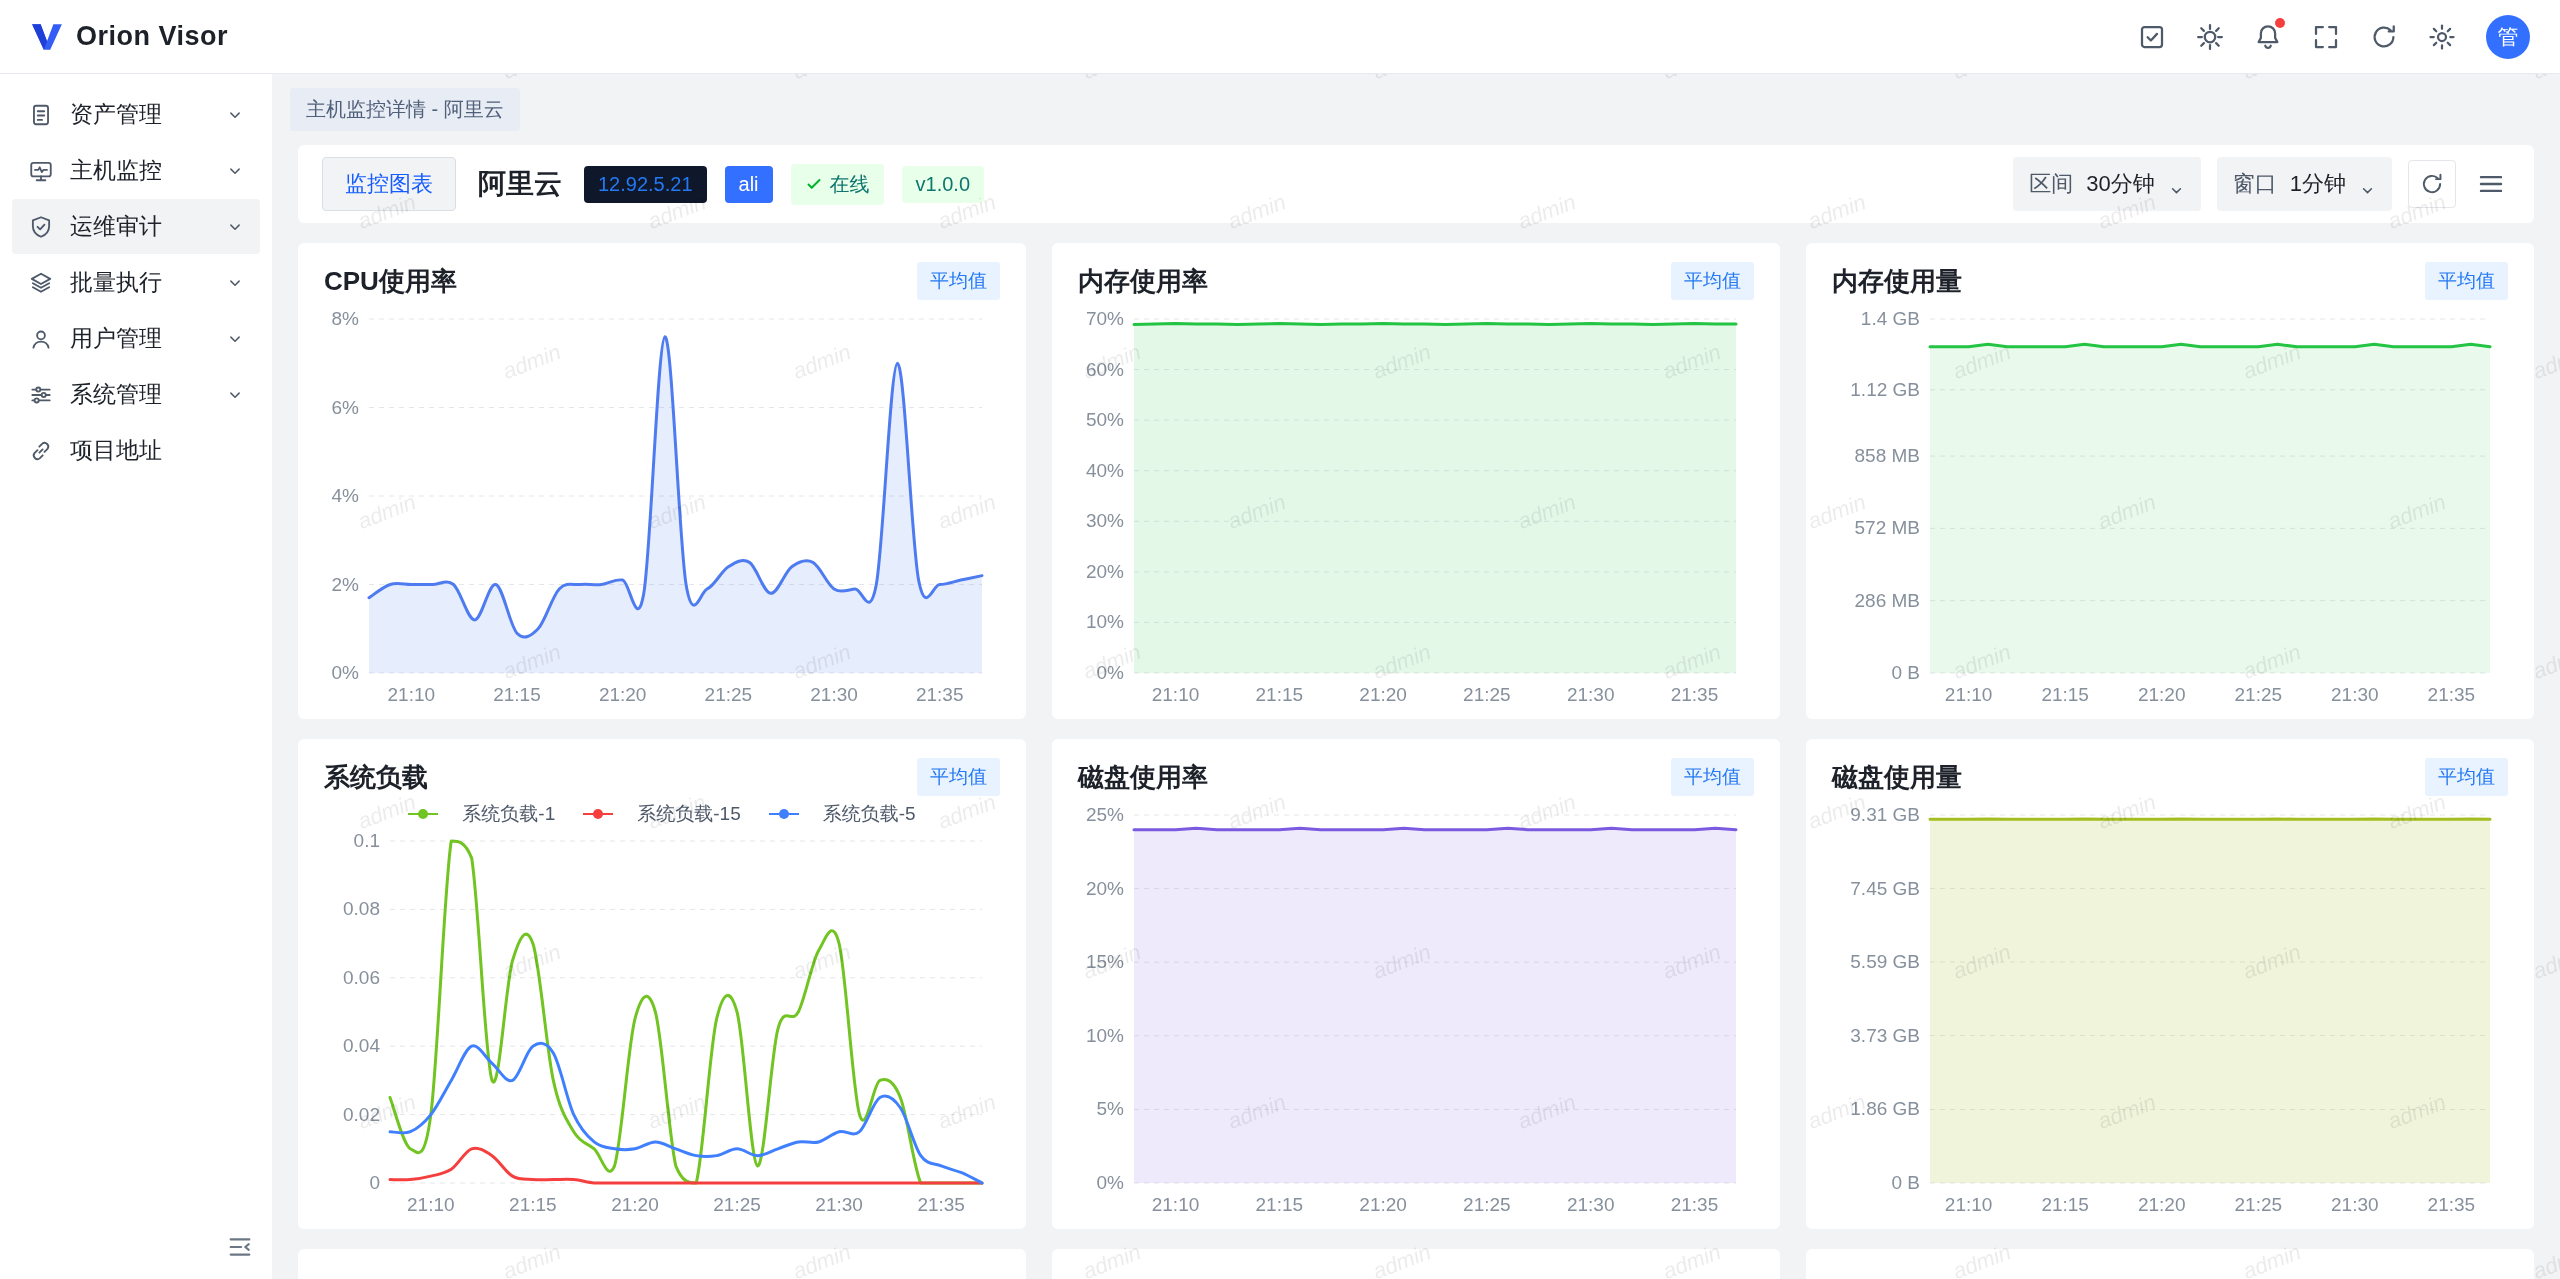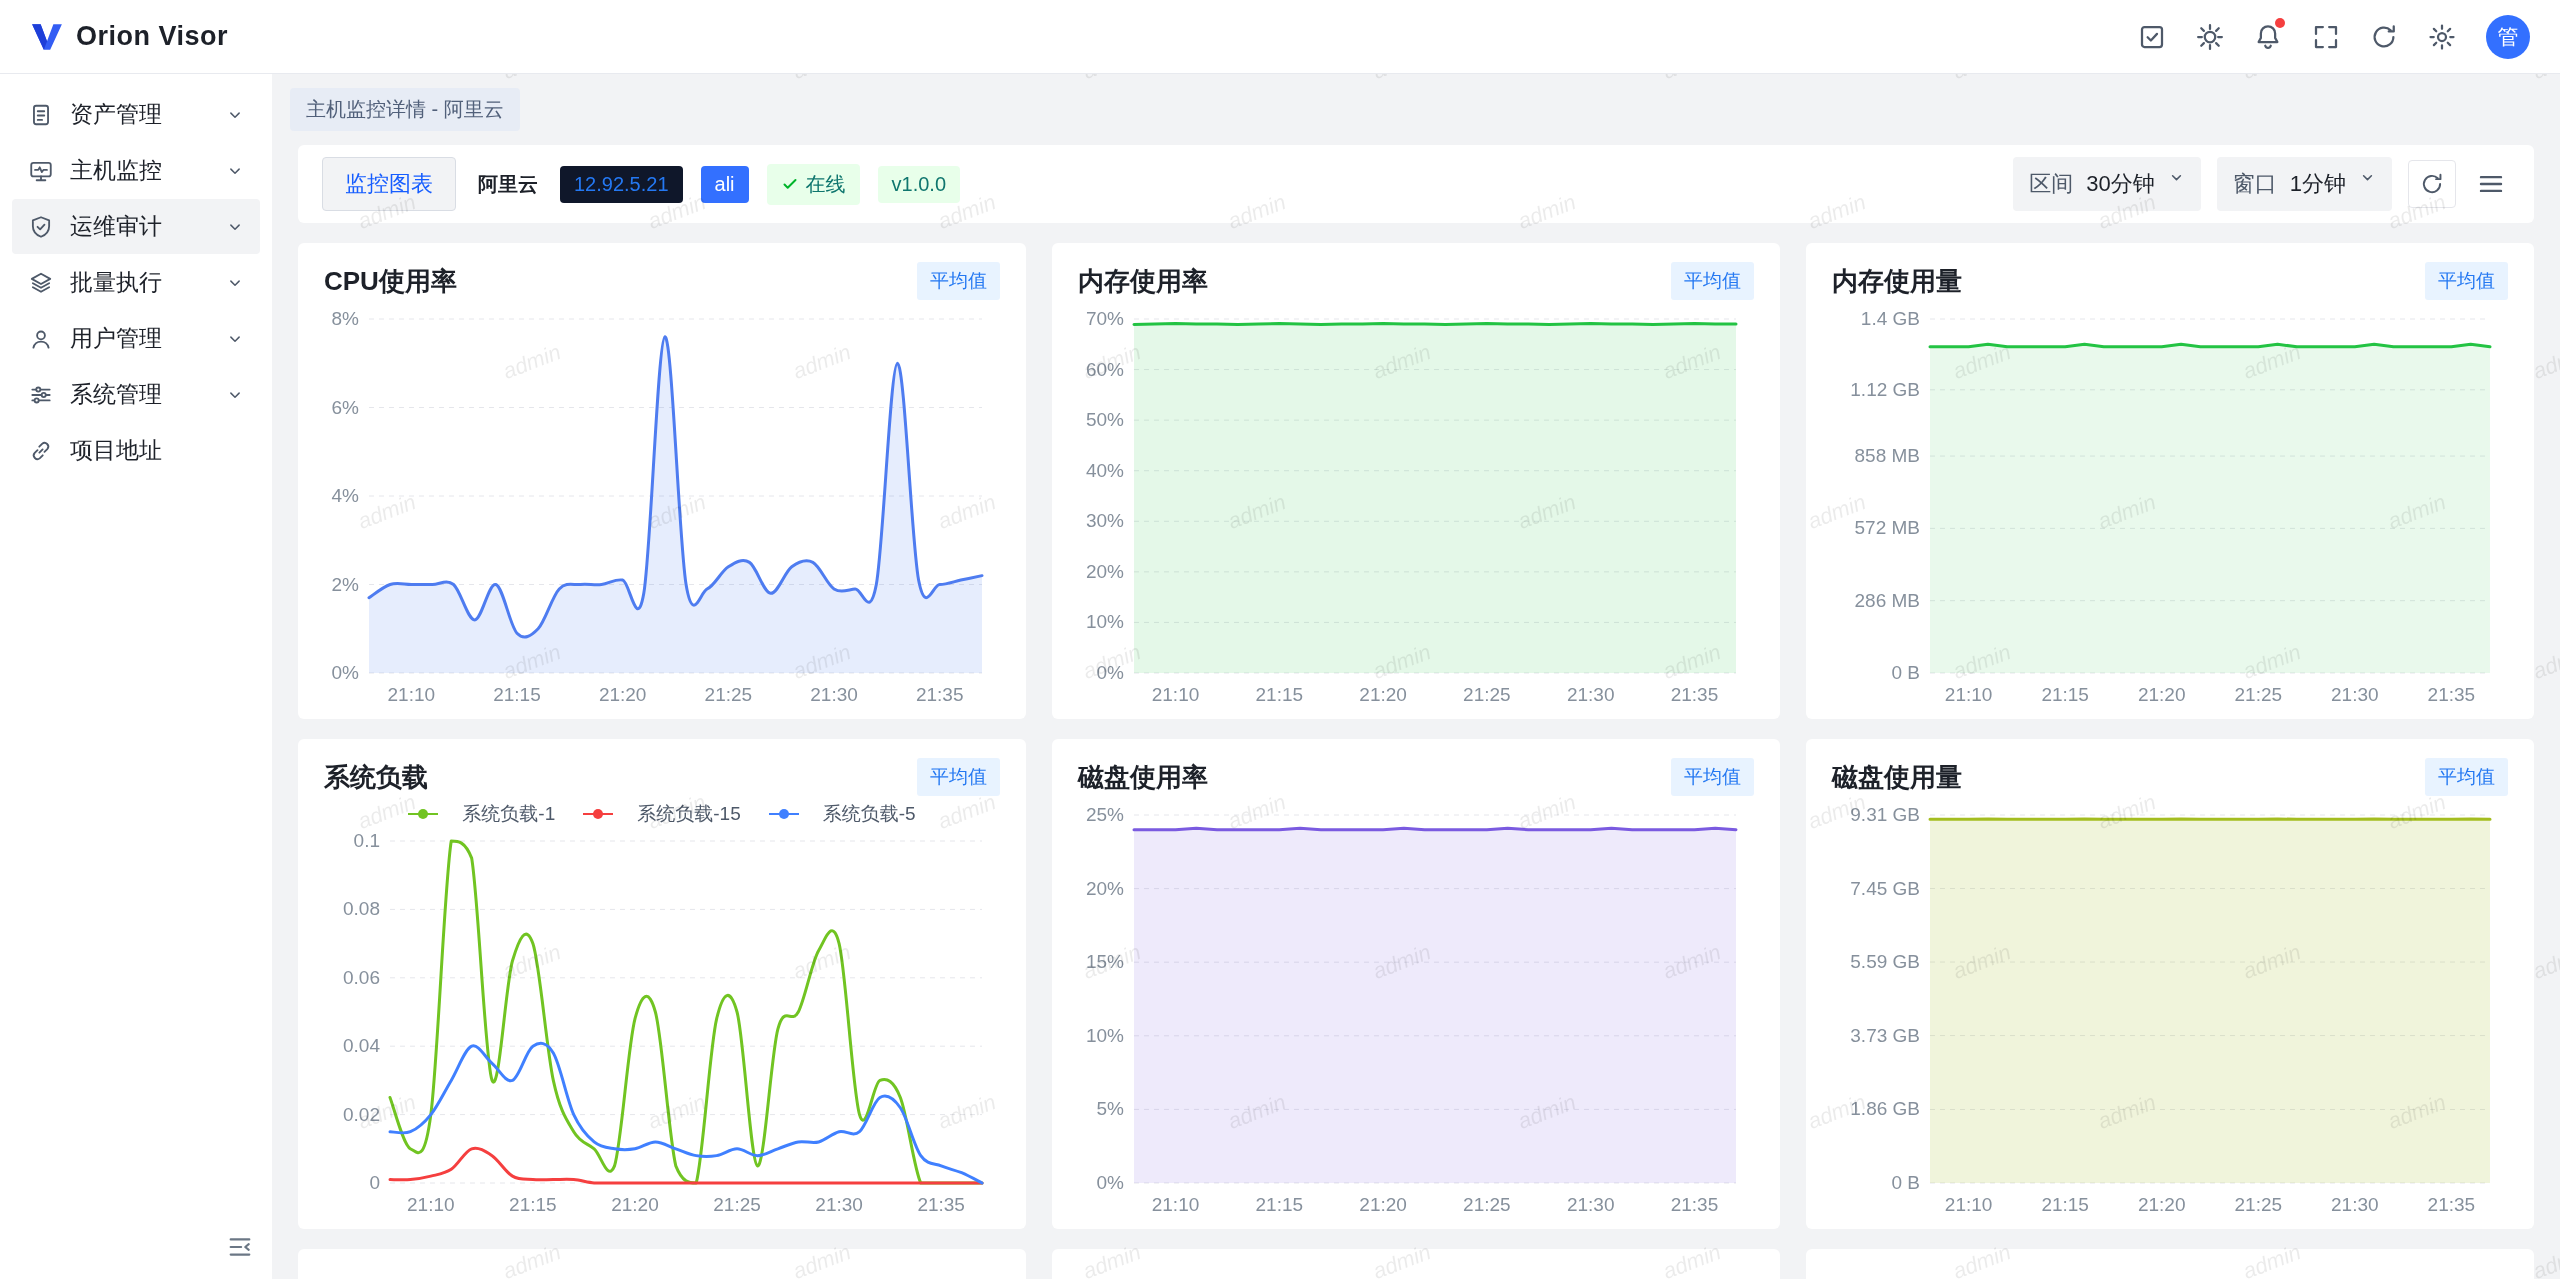--- a/index.html
+++ b/index.html
@@ -35,27 +35,27 @@
   .crumb-tag{display:inline-block;background:#e7ecf5;color:#51607a;font-size:20px;
              padding:8px 16px;border-radius:4px;cursor:pointer}
 
   .content{padding:14px 26px 0}
 
   
   .toolbar-card{background:#fff;border-radius:6px;height:78px;display:flex;align-items:center;
                 gap:18px;padding:0 24px}
   .chart-tab-btn{background:#f2f3f5;border:1px solid #d9dde4;color:#165dff;font-size:22px;
                  padding:11px 22px;border-radius:4px;cursor:pointer}
-  .host-name{font-size:20px;font-weight:700;margin:0 4px}
+  .host-name{font-size:28px;font-weight:700;margin:0 4px}
   .tag{font-size:20px;padding:7px 14px;border-radius:4px;display:inline-flex;align-items:center;gap:7px}
   .tag-blue{background:#0f172a;color:#2478f2}
   .tag-solid{background:#3370ff;color:#fff}
   .tag-green{background:#e8ffea;color:#0f766e}
   .toolbar-right{margin-left:auto;display:flex;align-items:center;gap:16px}
-  .select{background:#f2f3f5;border-radius:4px;display:flex;align-items:flex-start;gap:13px;
+  .select{background:#f2f3f5;border-radius:4px;display:flex;align-items:flex-end;gap:13px;
           padding:12px 16px;font-size:22px;cursor:pointer}
   .select .lbl{color:#4e5969}
   .select .val{color:#1d2129}
   .sq-btn{width:48px;height:48px;background:#fff;border:1px solid #e5e6eb;border-radius:4px;
           display:flex;align-items:center;justify-content:center;color:#4e5969;cursor:pointer}
   .plain-icon{background:none;border:none;color:#4e5969;display:flex;align-items:center;cursor:pointer;padding:4px}
 
   
   .charts-grid{display:grid;grid-template-columns:repeat(3,1fr);gap:20px 26px;margin-top:20px}
   .chart-card{background:#fff;border-radius:6px;padding:18px 26px 10px}

